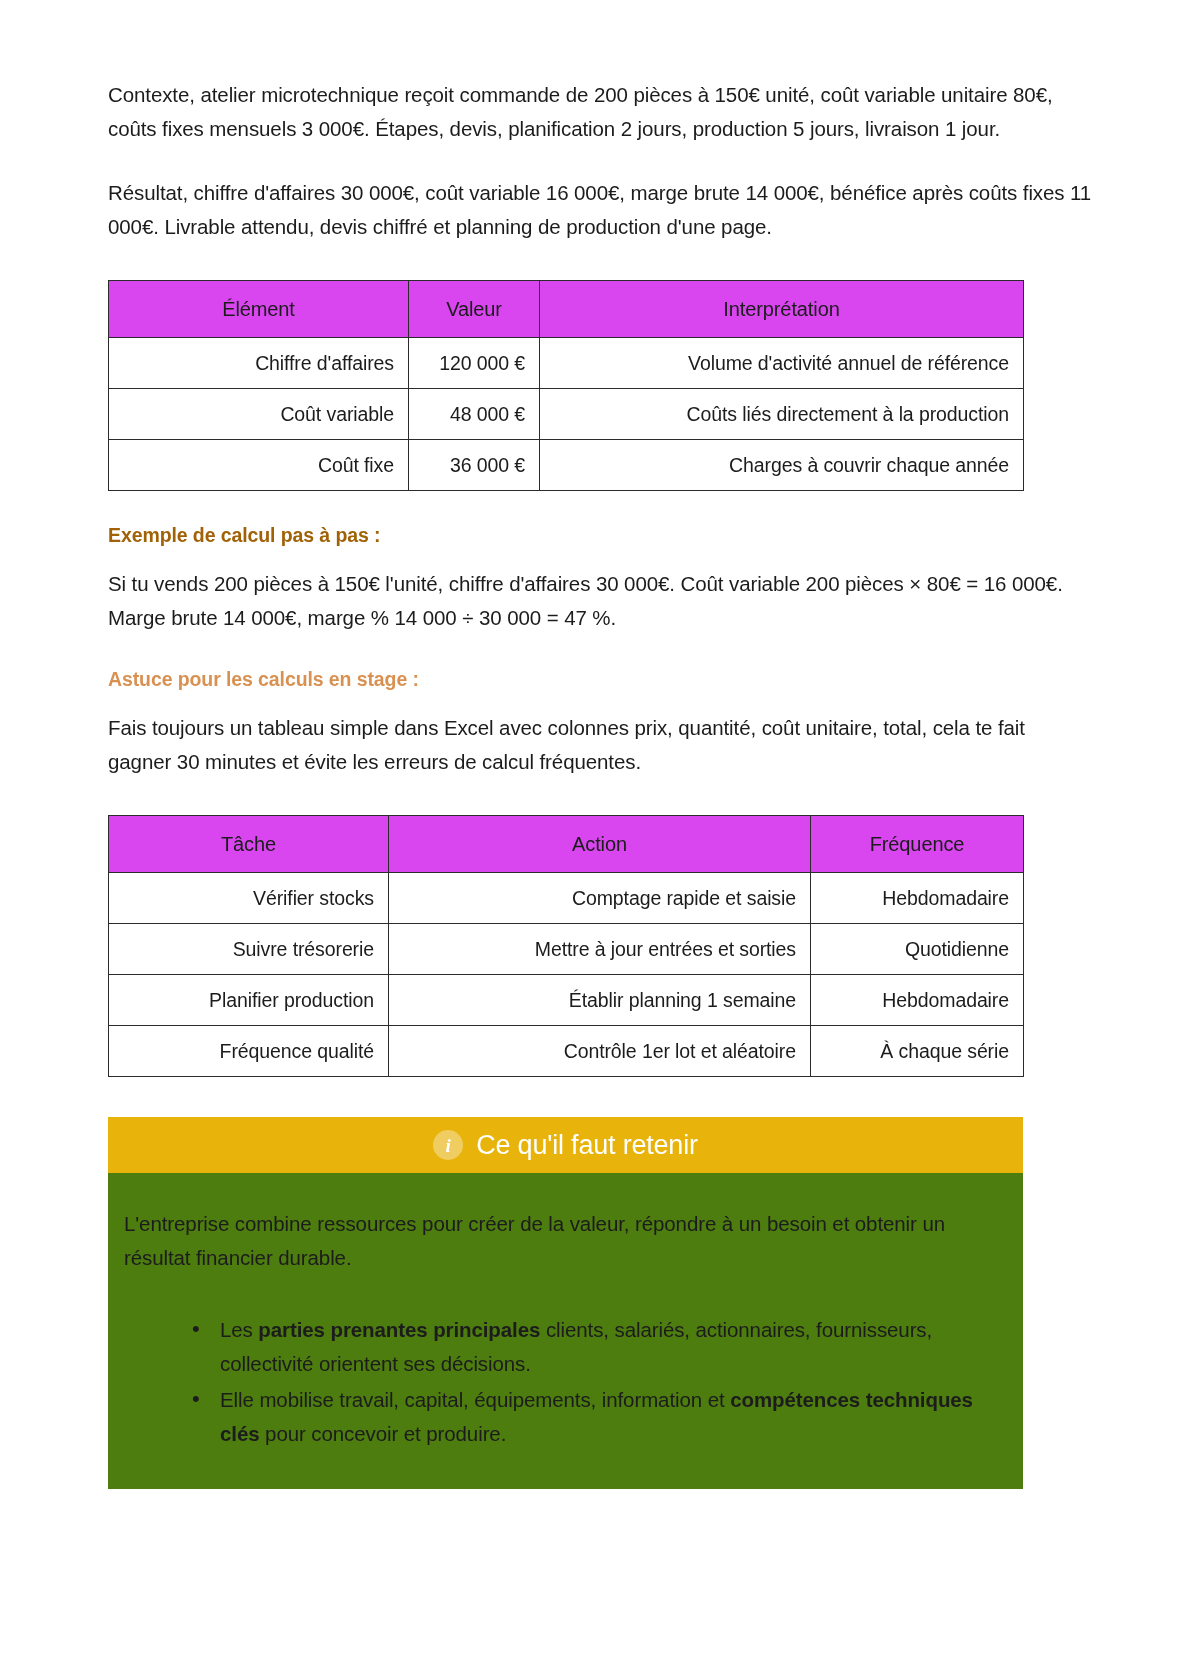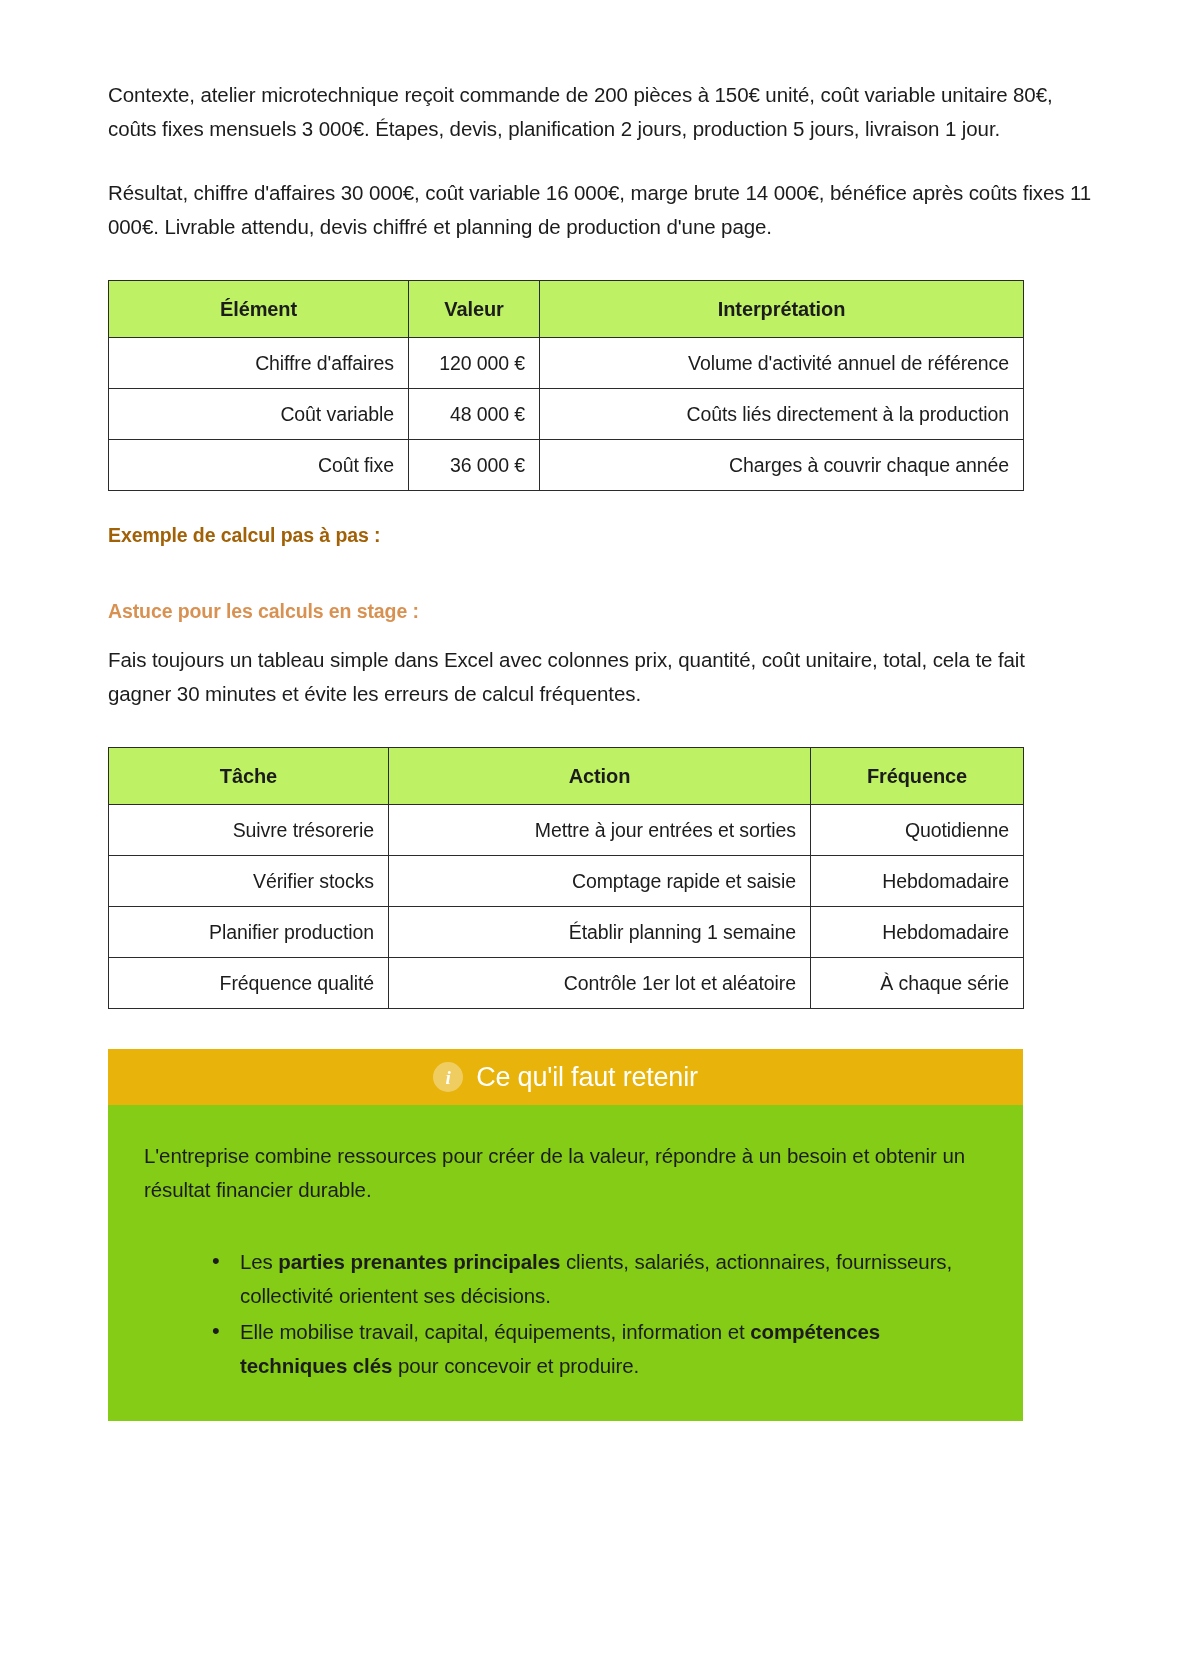--- a/index.html
+++ b/index.html
@@ -48,22 +48,22 @@
     padding: 0 14px;
     height: 50px;
     text-align: right;
     vertical-align: middle;
     color: #1c1c1c;
     letter-spacing: -0.1px;
     overflow: hidden;
     white-space: nowrap;
   }
   table.doc-table thead th {
-    background: #bef264;
-    font-weight: bold;
+    background: #d946ef;
+    font-weight: normal;
     text-align: center;
     font-size: 20px;
     height: 56px;
   }
 
   
   .table-finance col.c1 { width: 300px; }
   .table-finance col.c2 { width: 131px; }
   .table-finance col.c3 { width: 484px; }
 
@@ -111,22 +111,22 @@
     justify-content: center;
     line-height: 1;
   }
   .callout-header .callout-title {
     color: #ffffff;
     font-size: 27px;
     font-weight: normal;
     letter-spacing: -0.2px;
   }
   .callout-body {
-    background: #84cc16;
-    padding: 34px 36px 36px 36px;
+    background: #4d7c0f;
+    padding: 34px 36px 36px 16px;
     box-sizing: border-box;
   }
   .callout-body p.lead {
     margin: 0;
     font-size: 20.5px;
     line-height: 34px;
     color: #1c1c1c;
     letter-spacing: -0.1px;
   }
   .callout-body ul {
@@ -199,20 +199,21 @@
         <td>36 000 €</td>
         <td>Charges à couvrir chaque année</td>
       </tr>
     </tbody>
   </table>
 
   <div class="spacer-30"></div>
 
   <h3 class="mini-heading green">Exemple de calcul pas à pas :</h3>
   <div class="spacer-18"></div>
+  <p class="body-text">Si tu vends 200 pièces à 150€ l'unité, chiffre d'affaires 30 000€. Coût variable 200 pièces × 80€ = 16 000€. Marge brute 14 000€, marge % 14 000 ÷ 30 000 = 47 %.</p>
 
   <div class="spacer-30"></div>
 
   <h3 class="mini-heading orange">Astuce pour les calculs en stage :</h3>
   <div class="spacer-18"></div>
   <p class="body-text">Fais toujours un tableau simple dans Excel avec colonnes prix, quantité, coût unitaire, total, cela te fait gagner 30 minutes et évite les erreurs de calcul fréquentes.</p>
 
   <div class="spacer-36"></div>
 
   <table class="doc-table table-tasks">
@@ -223,28 +224,28 @@
       </colgroup>
     <thead>
       <tr>
         <th>Tâche</th>
         <th>Action</th>
         <th>Fréquence</th>
       </tr>
     </thead>
     <tbody>
       <tr>
+        <td>Vérifier stocks</td>
+        <td>Comptage rapide et saisie</td>
+        <td>Hebdomadaire</td>
+      </tr>
+      <tr>
         <td>Suivre trésorerie</td>
         <td>Mettre à jour entrées et sorties</td>
         <td>Quotidienne</td>
-      </tr>
-      <tr>
-        <td>Vérifier stocks</td>
-        <td>Comptage rapide et saisie</td>
-        <td>Hebdomadaire</td>
       </tr>
       <tr>
         <td>Planifier production</td>
         <td>Établir planning 1 semaine</td>
         <td>Hebdomadaire</td>
       </tr>
       <tr>
         <td>Fréquence qualité</td>
         <td>Contrôle 1er lot et aléatoire</td>
         <td>À chaque série</td>

